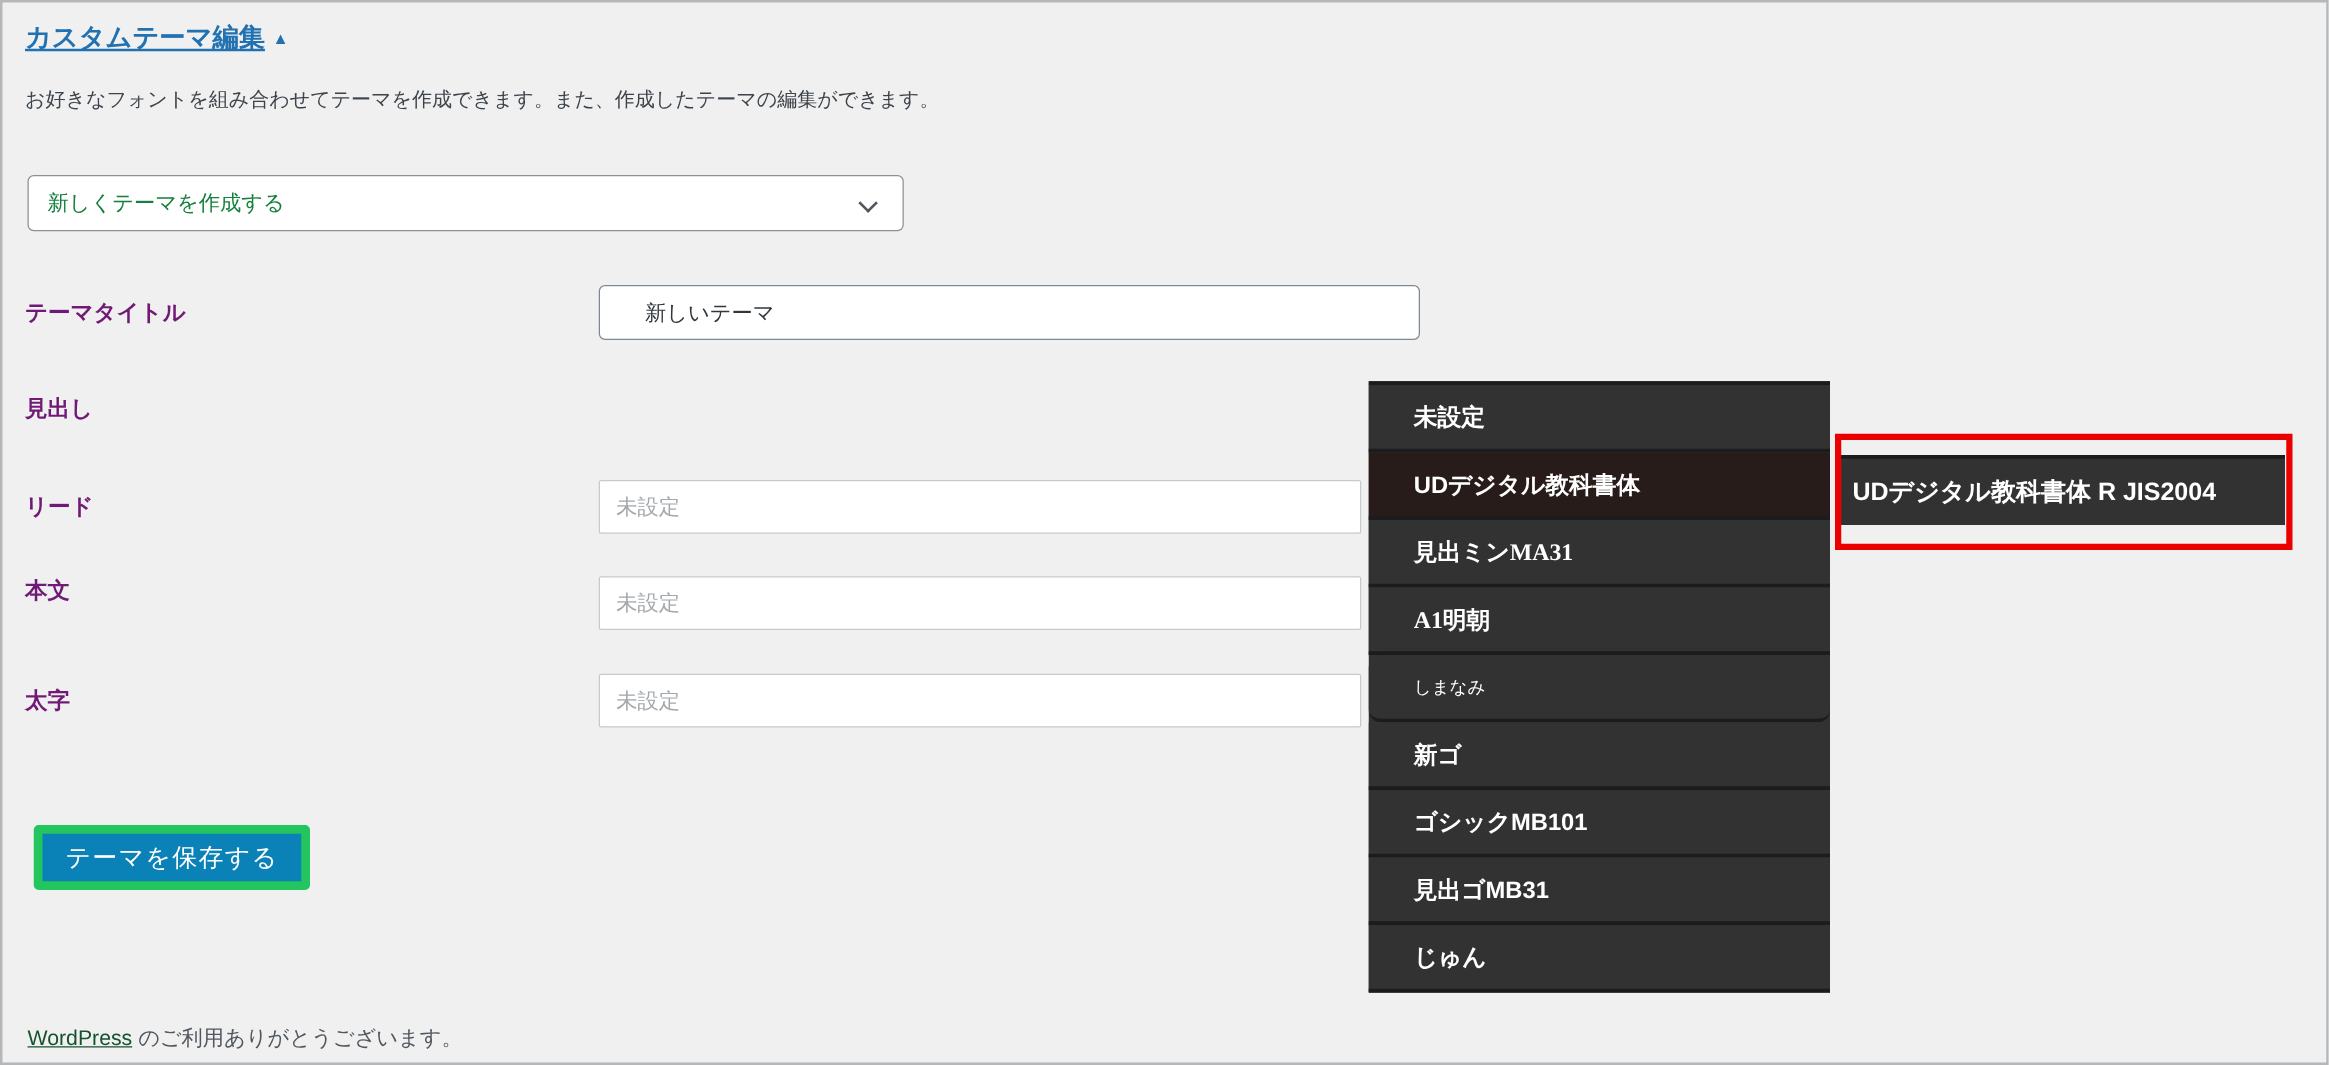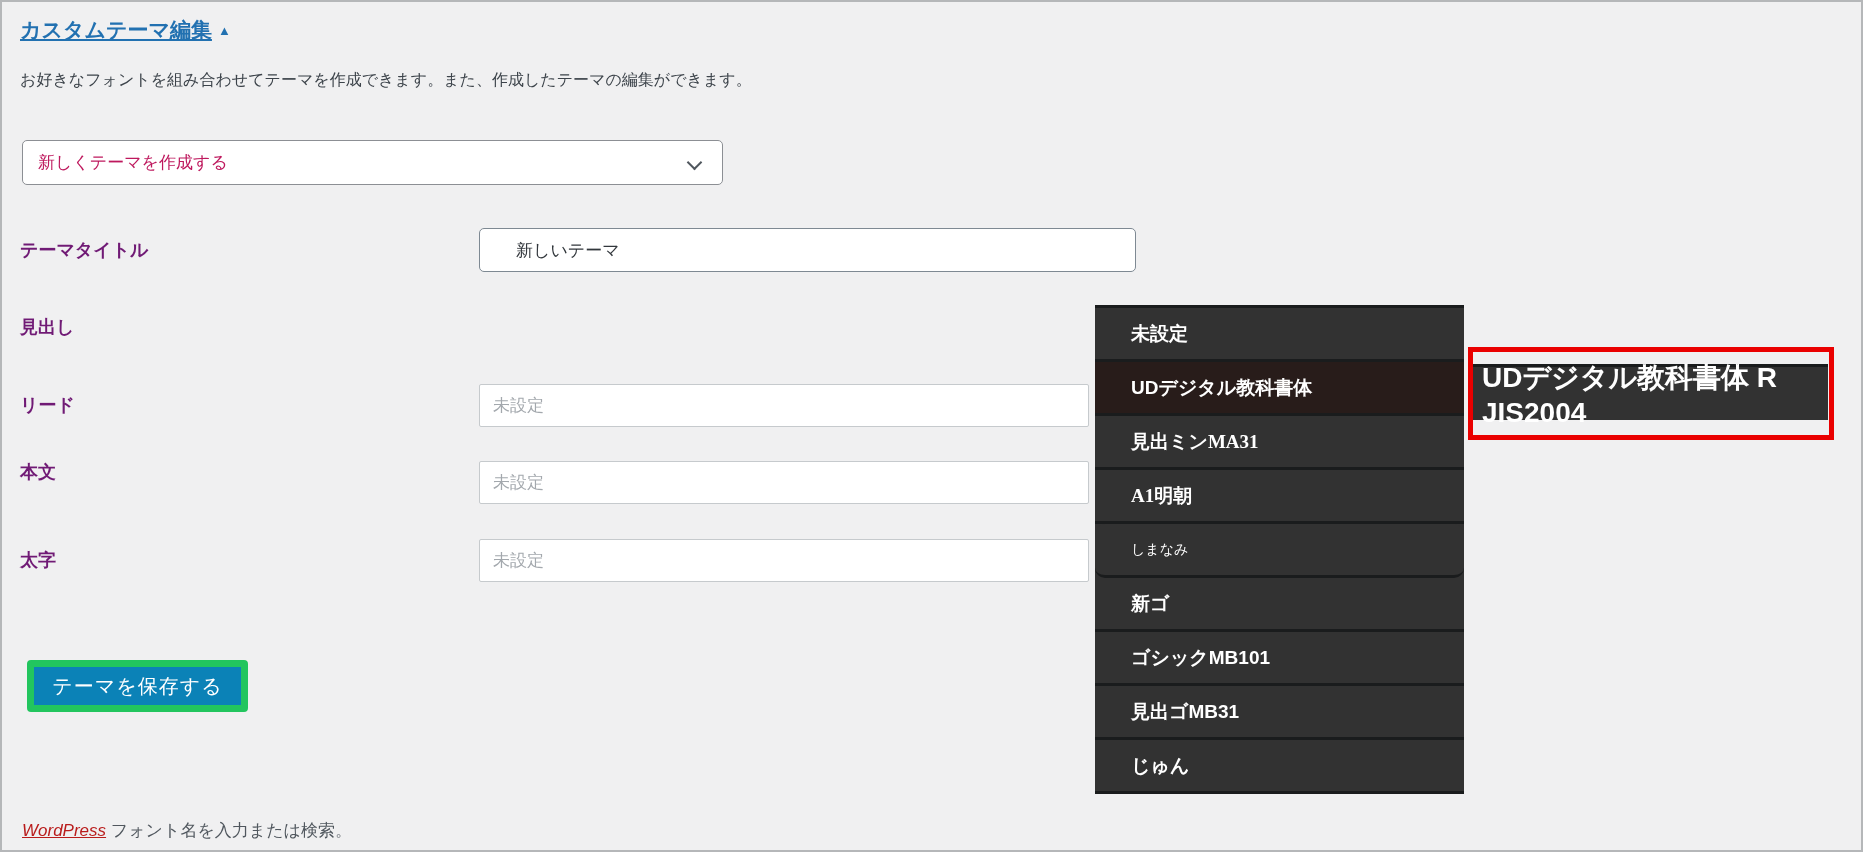--- a/index.html
+++ b/index.html
@@ -20,21 +20,21 @@
   .page-desc {
     position:absolute; left:18px; top:68px;
     font-size:16px; color:#3c434a;text-align:center;
   }
 
   
   .theme-select {
     position:absolute; left:20px; top:138px; width:701px; height:45px;
     background:#fff; border:1px solid #8c8f94; border-radius:5px;
     display:flex; align-items:center; padding:0 56px 0 15px;
-    font-size:17px; color:#be185d; cursor:pointer;
+    font-size:17px; color:#15803d; cursor:pointer;
   }
   .chevron {
     position:absolute; right:22px; top:16px; width:11px; height:11px;
     border-left:2.5px solid #50575e; border-bottom:2.5px solid #50575e;
     transform:rotate(-45deg);
   }
 
   
   .field-label {
     position:absolute; left:18px; width:360px;
@@ -64,21 +64,21 @@
   .save-btn {
     position:absolute; left:25px; top:658px; width:221px; height:52px;
     background:#0b82b7; border:7px solid #22c55e; border-radius:4px;
     color:#fff; font-size:20px; letter-spacing:1px;
     font-family:"Liberation Sans","DejaVu Sans",sans-serif;
     display:flex; align-items:center; justify-content:center; cursor:pointer;
   }
 
   
   .footer-note { position:absolute; left:20px; top:817px; font-size:17px; color:#50575e; }
-  .footer-note a { color:#b91c1c; font-style:italic; text-decoration:underline; cursor:pointer; }
+  .footer-note a { color:#14532d; text-decoration:underline; cursor:pointer; }
 
   
   .font-menu {
     position:absolute; left:1093px; top:303px; width:369px;
     background:#323232; border-top:3px solid #1a1c1d;
     list-style:none;
   }
   .font-menu li {
     height:54px; border-bottom:3px solid #1a1c1d;
     display:flex; align-items:center; padding-left:36px;
@@ -87,21 +87,21 @@
   }
   .font-menu li.hover { background:#281c1a; }
   .font-menu li.f-serif { font-family:"Liberation Serif","DejaVu Serif",serif; }
   .font-menu li.f-script { font-family:"DejaVu Serif","Liberation Serif",serif; font-weight:normal; font-size:14px;border-radius:10px; }
 
   
   .submenu-item {
     position:absolute; left:1469px; top:362px; width:357px; height:56px;
     background:#323232; border-top:3px solid #1a1c1d;
     display:flex; align-items:center; padding-left:11px;
-    color:#fff; font-size:28px; font-weight:bold; cursor:pointer;
+    color:#fff; font-size:20px; font-weight:bold; cursor:pointer;
   }
   .highlight-box {
     position:absolute; left:1466px; top:345px; width:366px; height:93px;
     border:5px solid #ea0000; pointer-events:none;
   }
 </style>
 </head>
 <body>
 
 <div id="screen">
@@ -128,21 +128,21 @@
   <div class="field-label" id="lbl-3">本文</div>
   <input class="txt-input input-font" id="inp-body" placeholder="未設定" style="">
 
   <div class="field-label" id="lbl-4">太字</div>
   <input class="txt-input input-font" id="inp-bold" placeholder="未設定" style="">
 
   <button class="save-btn">テーマを保存する</button>
 
   <div class="footer-note">
     <a>WordPress</a>
-    <span>フォント名を入力または検索。</span>
+    <span>のご利用ありがとうございます。</span>
   </div>
 
   <ul class="font-menu">
     <li>未設定</li>
     <li class="hover">UDデジタル教科書体</li>
     <li class="f-serif">見出ミンMA31</li>
     <li class="f-serif">A1明朝</li>
     <li class="f-script">しまなみ</li>
     <li>新ゴ</li>
     <li>ゴシックMB101</li>

